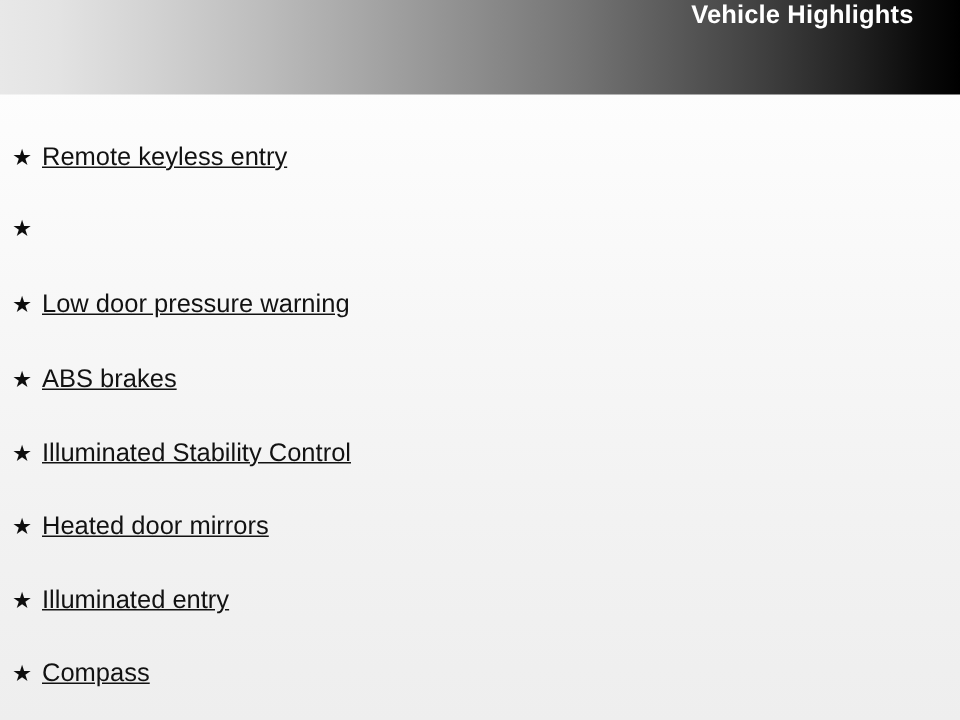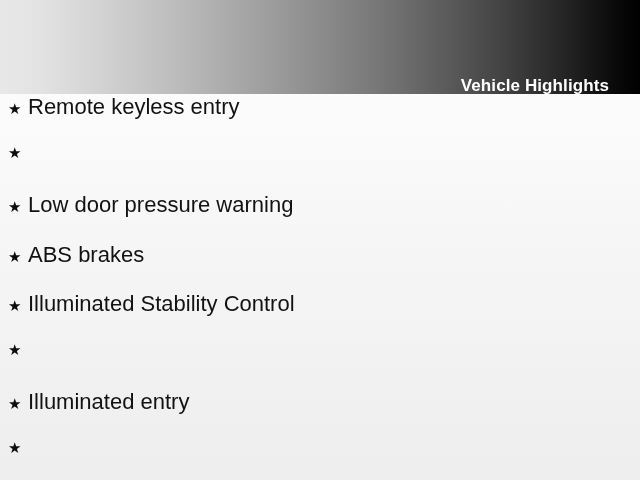--- a/index.html
+++ b/index.html
@@ -21,36 +21,36 @@
     background: linear-gradient(to bottom, #ffffff 0%, #fcfcfc 18%, #f7f7f7 45%, #f2f2f2 72%, #eeeeee 100%);
     overflow: hidden;
   }
 
   
   .header-band {
     position: absolute;
     left: 0;
     top: 0;
     width: 640px;
-    height: 94px;
+    height: 63px;
     background: linear-gradient(to right,
         #e8e8e8 0%,
         #e3e3e3 6%,
         #d2d2d2 16%,
         #bdbdbd 27%,
         #a6a6a6 38%,
         #8e8e8e 49%,
         #757575 60%,
         #5a5a5a 70%,
         #3e3e3e 80%,
         #222222 89%,
         #0a0a0a 96%,
         #000000 100%);
     display: flex;
-    align-items: flex-end;
+    align-items: flex-start;
     justify-content: flex-end;
     box-sizing: border-box;
     padding-right: 31px;
   }
   .header-title {
     color: #ffffff;
     font-size: 17px;
     font-weight: bold;
     letter-spacing: 0.1px;
     line-height: 1;
@@ -83,23 +83,24 @@
     display: inline-block;
     width: 20px;
     flex: 0 0 20px;
     color: #0d0d0d;
     font-size: 15px;
     line-height: 1;
     text-align: left;
   }
   .highlight-label {
     color: #121212;
-    font-size: 22px;
+    font-size: 17px;
     line-height: 1;
     white-space: nowrap;
+    text-decoration: underline;
   }
 </style>
 </head>
 <body>
 
 <div class="slide">
 
   <div class="header-band">
     <div class="header-title">Vehicle Highlights</div>
   </div>
@@ -119,23 +120,25 @@
     <li class="highlight-item">
       <span class="star-icon">★</span>
       <span class="highlight-label">ABS brakes</span>
     </li>
     <li class="highlight-item">
       <span class="star-icon">★</span>
       <span class="highlight-label">Illuminated Stability Control</span>
     </li>
     <li class="highlight-item">
       <span class="star-icon">★</span>
+      <span class="highlight-label">Heated door mirrors</span>
     </li>
     <li class="highlight-item">
       <span class="star-icon">★</span>
       <span class="highlight-label">Illuminated entry</span>
     </li>
     <li class="highlight-item">
       <span class="star-icon">★</span>
+      <span class="highlight-label">Compass</span>
     </li>
   </ul>
 
 </div>
 
 </body></html>

